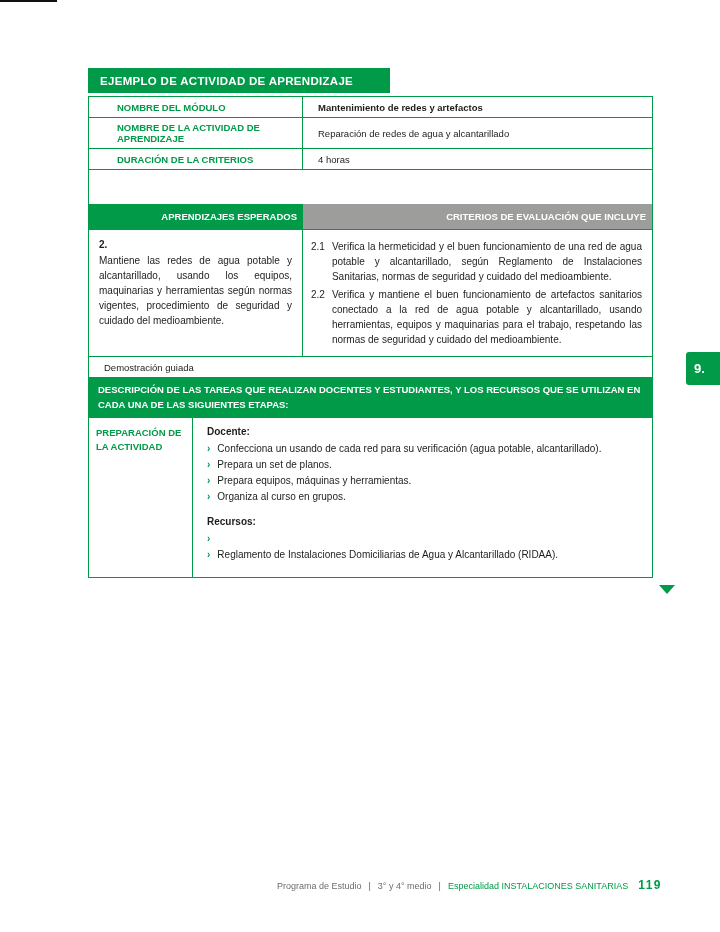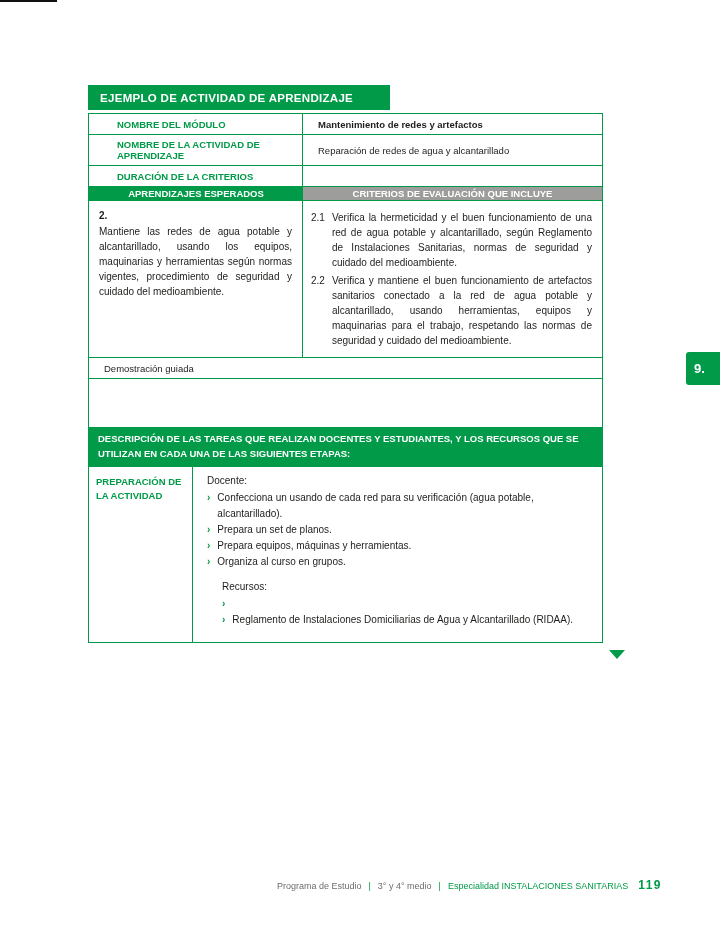--- a/index.html
+++ b/index.html
@@ -2,58 +2,58 @@
 <html><head>
 <meta charset="utf-8">
 <style>
   :root { --green:#009A48; --gray:#9D9D9C; --ink:#1d1d1b; }
   * { margin:0; padding:0; box-sizing:border-box; }
   html,body { width:720px; height:932px; }
   body { background:#ffffff; font-family:"Liberation Sans", sans-serif; position:relative; overflow:hidden; }
 
   .corner-mark { position:absolute; top:0; left:0; width:57px; height:2px; background:#111; }
 
-  .content { position:absolute; left:88px; top:85px; width:515px; }
+  .content { position:absolute; left:88px; top:68px; width:565px; }
 
   .title-banner { background:var(--green); color:#fff; font-weight:bold; font-size:11.5px;
     letter-spacing:.3px; padding:7px 12px 6px; width:302px; }
 
   .doc-table { margin-top:3px; border:1px solid var(--green); position:relative; background:#fff; }
 
   .info-row { display:grid; grid-template-columns:214px 1fr; border-bottom:1px solid var(--green); }
   .cell { padding:4px 8px; font-size:9.5px; display:flex; align-items:center; min-height:20px; }
   .label { color:var(--green); font-weight:bold; border-right:1px solid var(--green);margin-left:20px; }
   .value { color:var(--ink);margin-left:7px; }
   .value.bold { font-weight:bold; }
 
   .head-row { display:grid; grid-template-columns:214px 1fr; border-bottom:1px solid var(--green); }
-  .head { color:#fff; font-weight:bold; font-size:9.5px; text-align:center; padding:1px 6px; }
+  .head { color:#fff; font-weight:bold; font-size:9.5px; text-align:right; padding:7px 6px;margin-top:34px; }
   .head.green { background:var(--green); }
   .head.gray  { background:var(--gray); }
 
   .main-row { display:grid; grid-template-columns:214px 1fr; border-bottom:1px solid var(--green); }
   .learning-cell { border-right:1px solid var(--green); padding:9px 10px; font-size:10px; color:var(--ink); }
   .learning-number { font-weight:bold; margin-bottom:3px; }
   .learning-text { text-align:justify; line-height:1.5; }
   .criteria-cell { padding:9px 10px 9px 8px; font-size:10px; color:var(--ink); display:flex; flex-direction:column; gap:3px; }
   .criterion { display:flex; gap:7px;justify-content:space-between; }
   .criterion-number { flex:0 0 auto; line-height:1.5; }
   .criterion-text { text-align:justify; line-height:1.5; }
 
   .desc-banner { background:var(--green); color:#fff; font-weight:bold; font-size:9.5px;
-    line-height:1.55; padding:5px 9px; border-bottom:1px solid var(--green);margin-top:48px; }
+    line-height:1.55; padding:5px 9px; border-bottom:1px solid var(--green); }
 
   .prep-row { display:grid; grid-template-columns:104px 1fr; }
   .prep-label { color:var(--green); font-weight:bold; font-size:9.5px; padding:8px 7px;
     border-right:1px solid var(--green); line-height:1.4; }
   .prep-body { padding:8px 14px 14px; font-size:10px; color:var(--ink); }
-  .prep-heading { font-weight:normal; margin-bottom:4px; }
+  .prep-heading { font-weight:bold; margin-bottom:4px; }
   .bullet-item { display:flex; gap:7px; line-height:1.6; }
   .bullet { color:var(--green); font-weight:bold; flex:0 0 auto; }
-  .recursos-block { margin-top:11px;margin-left:15px; }
+  .recursos-block { margin-top:11px; }
 
   .continuation-triangle { position:absolute; right:-23px; bottom:-17px; width:0; height:0;
     border-left:8px solid transparent; border-right:8px solid transparent; border-top:9px solid var(--green); }
 
   .side-tab { position:absolute; right:0; top:352px; width:34px; height:33px; background:var(--green);
     color:#fff; font-weight:bold; font-size:13px; display:flex; align-items:center; padding-left:8px;
     border-radius:3px 0 0 3px; }
 
   .footer { position:absolute; right:58px; bottom:40px; font-size:9px; color:#6d6d6d;
     display:flex; align-items:baseline; }
@@ -80,20 +80,21 @@
         <div class="cell value bold">Mantenimiento de redes y artefactos</div>
       </div>
 
       <div class="info-row">
         <div class="cell label">NOMBRE DE LA ACTIVIDAD DE APRENDIZAJE</div>
         <div class="cell value">Reparación de redes de agua y alcantarillado</div>
       </div>
 
       <div class="info-row">
         <div class="cell label">DURACIÓN DE LA CRITERIOS</div>
+        <div class="cell value">4 horas</div>
       </div>
 
       <div class="head-row">
         <div class="head green">APRENDIZAJES ESPERADOS</div>
         <div class="head gray">CRITERIOS DE EVALUACIÓN QUE INCLUYE</div>
       </div>
 
       <div class="main-row">
         <div class="learning-cell">
           <div class="learning-number">2.</div>

